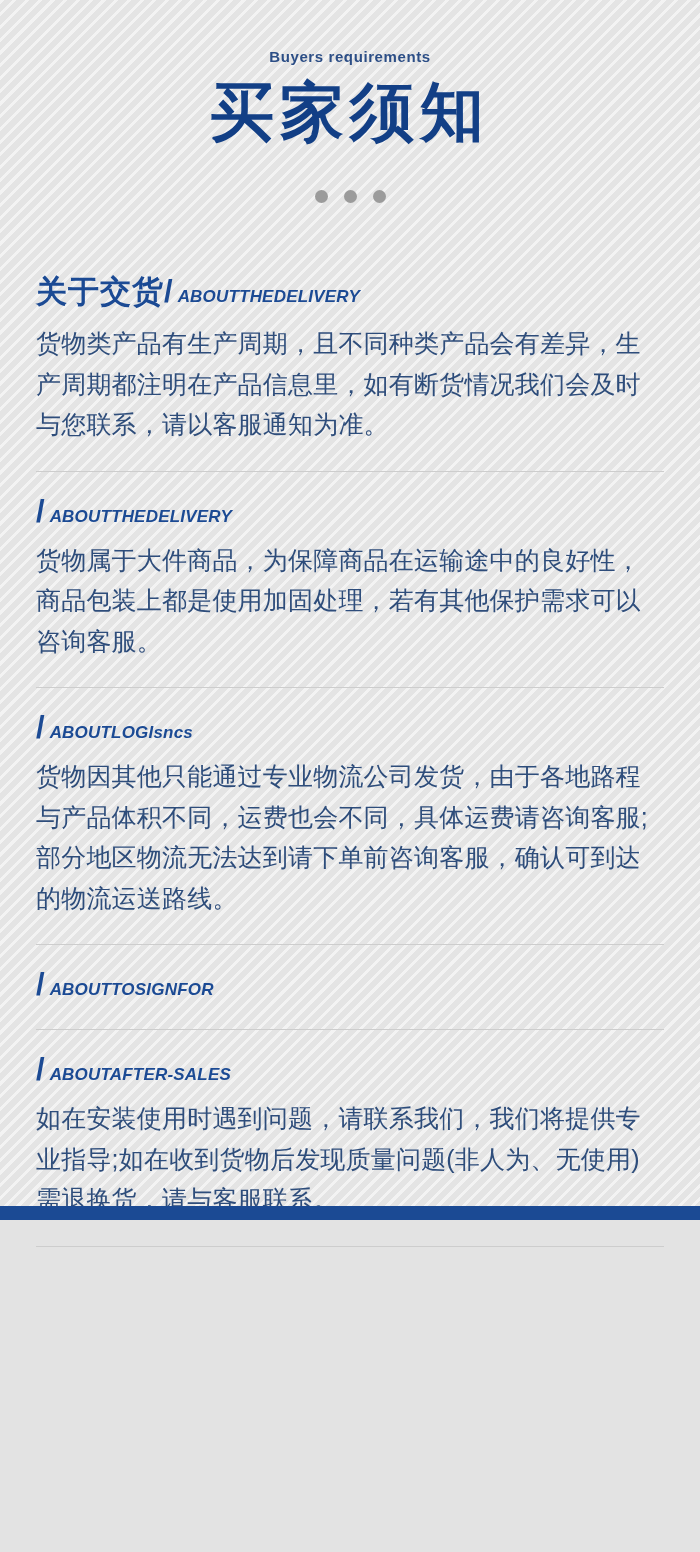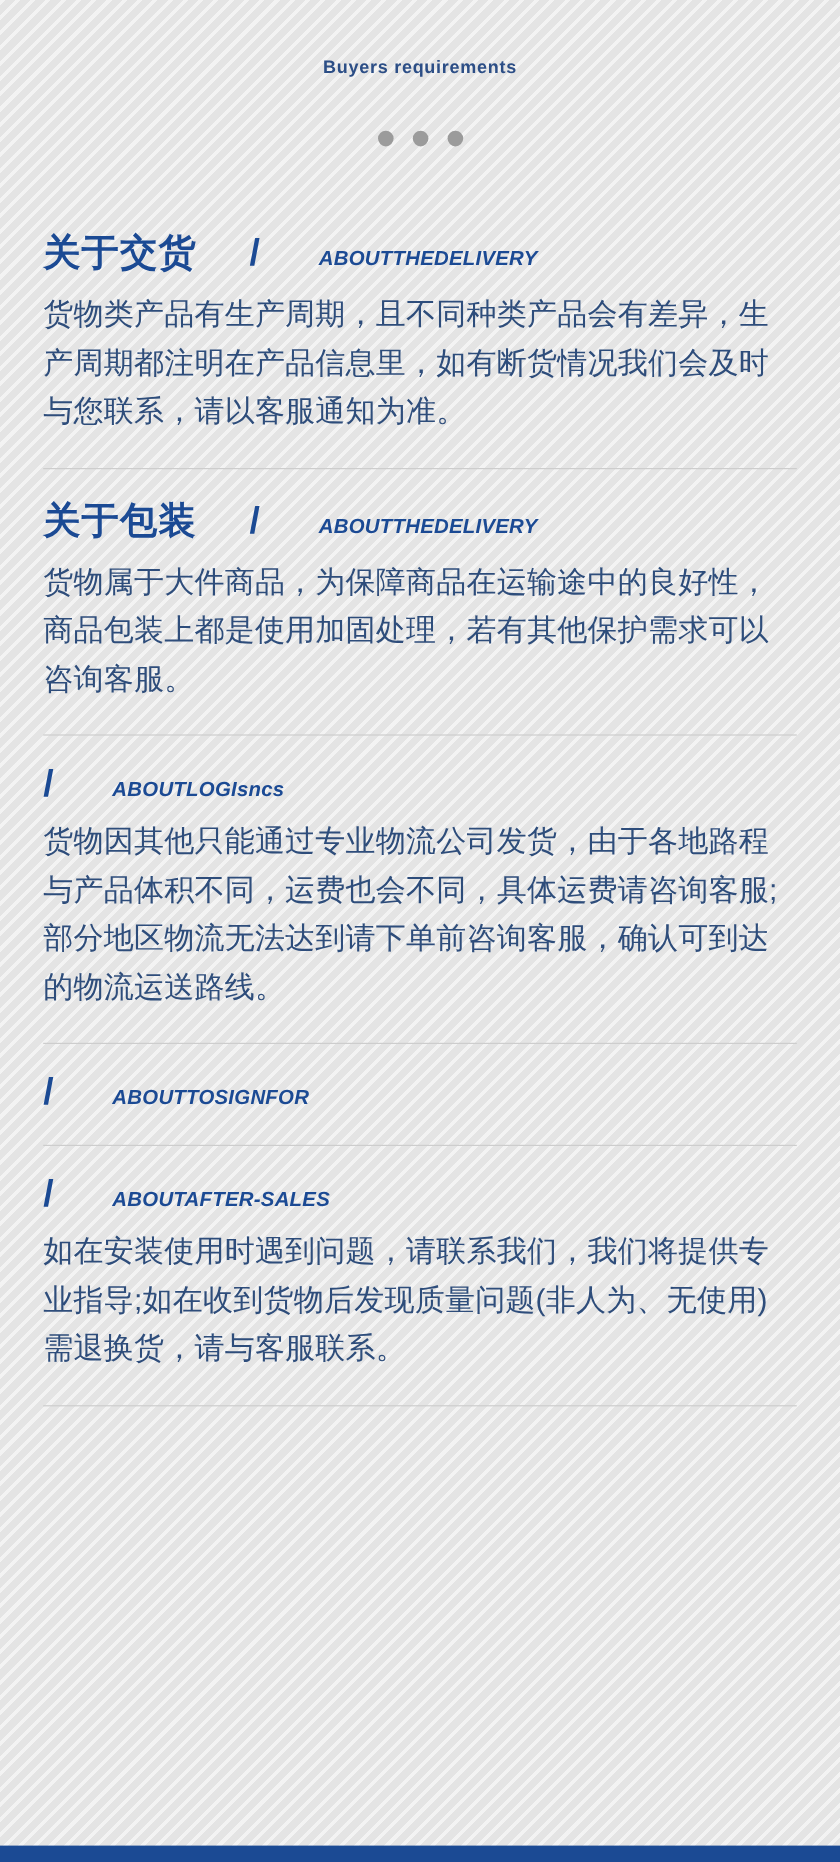--- a/index.html
+++ b/index.html
@@ -9,21 +9,21 @@
   body {
     width: 700px;
     height: 1552px;
     font-family: "Liberation Sans", sans-serif;
     background: #e3e3e3;
     overflow: hidden;
   }
   .page {
     position: relative;
     width: 700px;
-    height: 1552px;
+    height: 1220px;
     box-sizing: border-box;
     background-color: #e4e4e4;
     background-image: repeating-linear-gradient(
       135deg,
       rgba(255,255,255,0.55) 0px,
       rgba(255,255,255,0.55) 3px,
       rgba(0,0,0,0) 3px,
       rgba(0,0,0,0) 9px
     );
   }
@@ -69,21 +69,20 @@
     padding: 22px 0 26px 0;
     border-bottom: 1px solid #cdcdcd;
   }
   .section:last-child {
     border-bottom: 1px solid #cdcdcd;
   }
   .sec-head {
     display: flex;
     align-items: baseline;
     white-space: nowrap;
-    gap: 44px;
   }
   .sec-cn {
     font-size: 31px;
     font-weight: bold;
     color: #1b4a94;
     letter-spacing: 1px;
   }
   .sec-slash {
     font-size: 31px;
     font-weight: bold;
@@ -116,41 +115,41 @@
     background: #1b4a94;
   }
 </style>
 </head>
 <body>
 
 <div class="page">
 
   <div class="header">
     <div class="header-sub">Buyers requirements</div>
+    <div class="header-title">买家须知</div>
     <div class="dots">
       <span class="dot"></span>
       <span class="dot"></span>
       <span class="dot"></span>
     </div>
   </div>
 
   <div class="sections">
 
     <div class="section">
       <div class="sec-head">
         <span class="sec-cn">关于交货</span>
         <span class="sec-slash">/</span>
         <span class="sec-en">ABOUTTHEDELIVERY</span>
       </div>
       <div class="sec-body">货物类产品有生产周期，且不同种类产品会有差异，生产周期都注明在产品信息里，如有断货情况我们会及时与您联系，请以客服通知为准。</div>
     </div>
 
     <div class="section">
       <div class="sec-head">
-        <span class="sec-cn">关于包装</span>
         <span class="sec-slash">/</span>
         <span class="sec-en">ABOUTTHEDELIVERY</span>
       </div>
       <div class="sec-body">货物属于大件商品，为保障商品在运输途中的良好性，商品包装上都是使用加固处理，若有其他保护需求可以咨询客服。</div>
     </div>
 
     <div class="section">
       <div class="sec-head">
         <span class="sec-slash">/</span>
         <span class="sec-en">ABOUTLOGIsncs</span>

